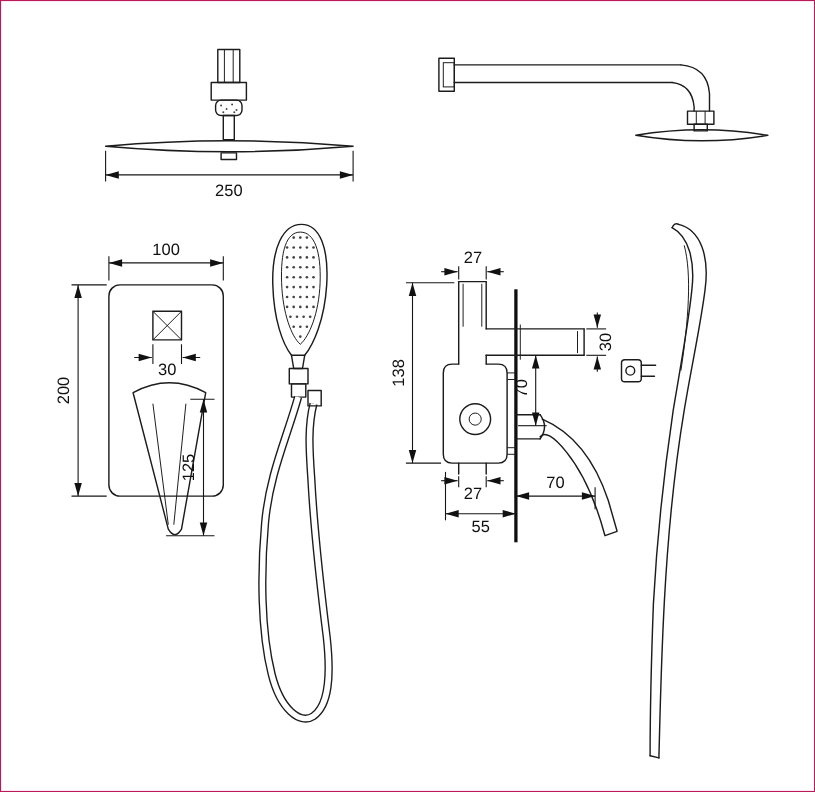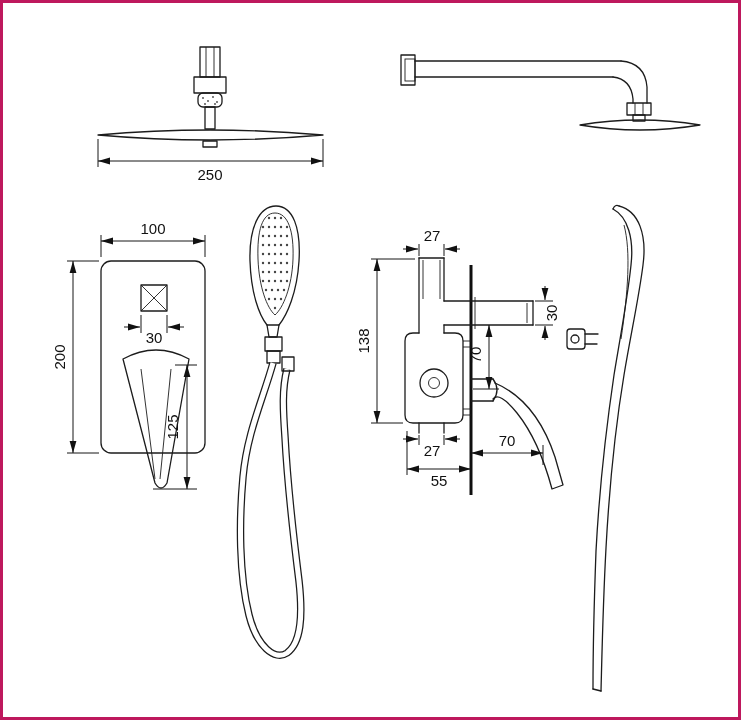--- a/index.html
+++ b/index.html
@@ -1,16 +1,16 @@
 <!DOCTYPE html>
 <html><head>
 <meta charset="utf-8">
 <style>
   html,body{margin:0;padding:0;background:#fff;}
-  .canvas{width:741px;height:720px;background:#fff;border:3px solid #be185d;box-sizing:border-box;position:relative;font-family:"Liberation Sans",sans-serif;}
+  .canvas{width:741px;height:720px;background:#fff;border:1px solid #be185d;box-sizing:border-box;position:relative;font-family:"Liberation Sans",sans-serif;}
   svg{display:block;}
   .ln{fill:none;stroke:#1c1c1c;stroke-width:1.3;stroke-linejoin:round;stroke-linecap:round;}
   .thin{fill:none;stroke:#1c1c1c;stroke-width:0.9;}
   .dim,.ext{fill:none;stroke:#161616;stroke-width:1;}
   .wall{fill:none;stroke:#0f0f0f;stroke-width:3;}
   .hoseO{fill:none;stroke:#1c1c1c;stroke-width:7.5;}
   .hoseI{fill:none;stroke:#ffffff;stroke-width:5;}
   text{font-family:"Liberation Sans",sans-serif;font-size:15px;fill:#111;}
   .dot{fill:#444;stroke:none;}
 </style>

